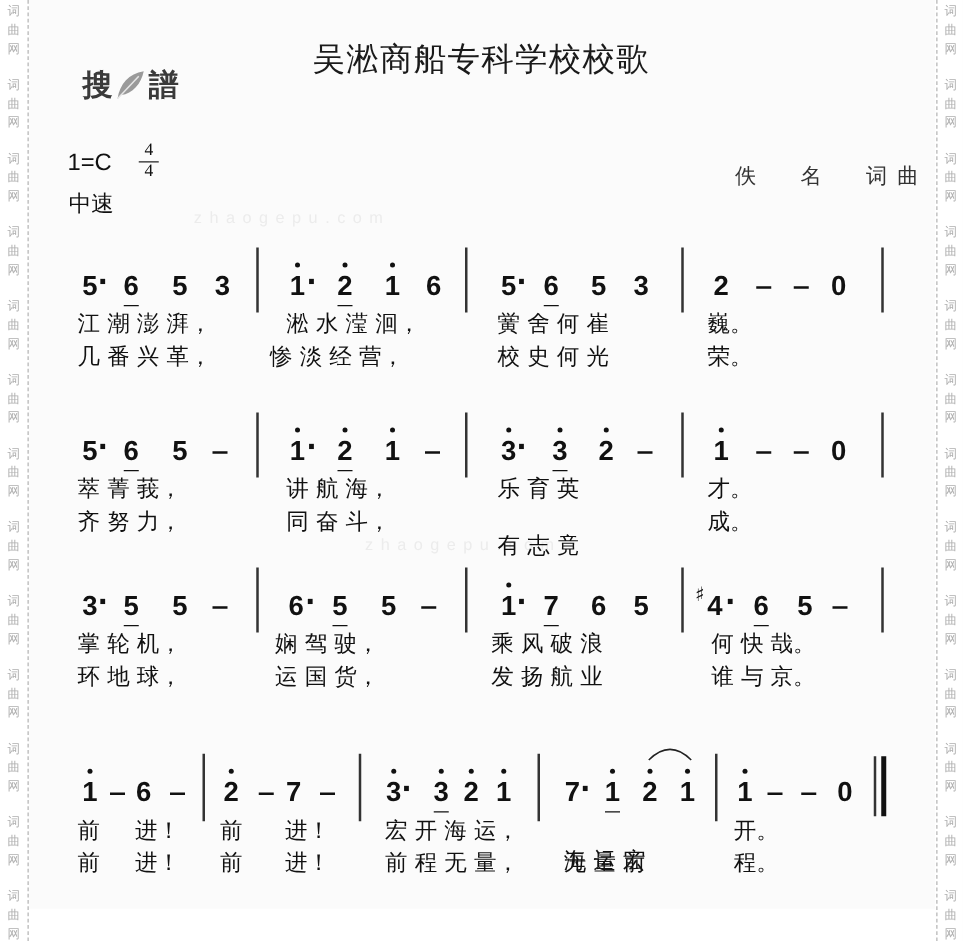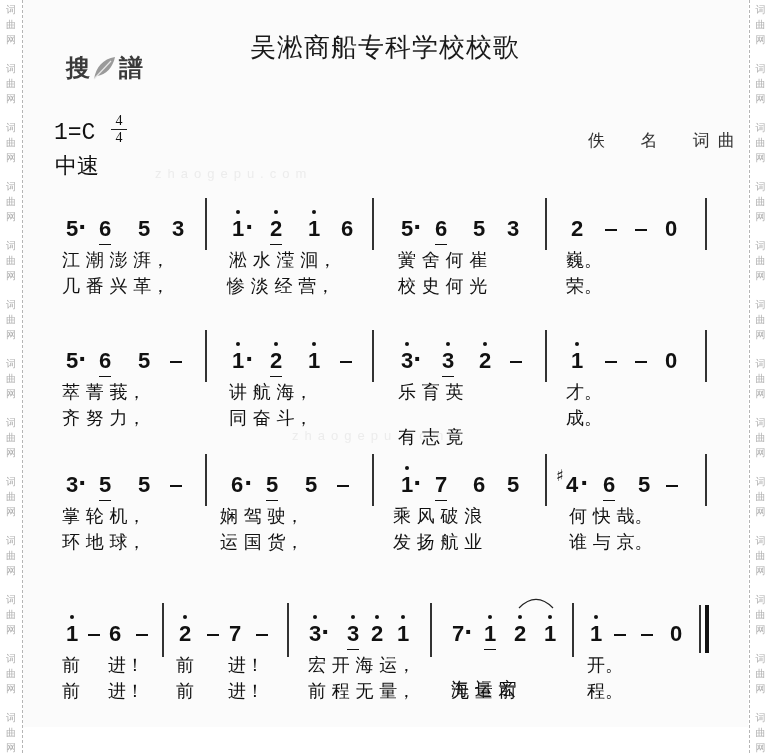--- a/index.html
+++ b/index.html
@@ -13,24 +13,24 @@
               font-size: 10px; line-height: 15px; color: #b0b0b0; }
 
   .scan-bg { position: absolute; left: 23px; top: 0; width: 725px; height: 727px; background: #fbfbfb; }
 
   .logo { position: absolute; left: 66px; top: 52px; width: 90px; height: 32px; display: flex; align-items: center; gap: 2px; }
   .logo-char { font-size: 24px; font-weight: bold; color: #3a3a3a; font-family: "DejaVu Sans", sans-serif; letter-spacing: -1px; }
   .logo-leaf { width: 26px; height: 26px; }
 
   .title { position: absolute; left: 0; width: 770px; top: 30px; text-align: center; font-size: 26px; color: #1a1a1a; letter-spacing: 1px; font-family: "DejaVu Sans", sans-serif; }
 
-  .key { position: absolute; left: 54px; top: 120px; font-family: Liberation Mono, monospace; font-size: 23px; }
+  .key { position: absolute; left: 54px; top: 120px; font-family: Liberation Sans, sans-serif; font-size: 19px; }
   .timesig { position: absolute; left: 111px; top: 114px; font-family: "Liberation Serif", serif; font-size: 14px; text-align: center; width: 16px; line-height: 14px; }
   .timesig .bar { border-top: 1px solid #222; margin: 1px 0; }
-  .tempo { position: absolute; left: 55px; top: 151px; font-size: 22px; }
+  .tempo { position: absolute; left: 55px; top: 151px; font-size: 18px; }
   .credit { position: absolute; left: 588px; top: 129px; font-size: 17px; color: #333; word-spacing: 14px; letter-spacing: 8px; }
 
   .site-wm { position: absolute; font-family: "Liberation Sans", sans-serif; color: #ececec; letter-spacing: 6px; font-size: 13px; }
 
   .row { position: absolute; left: 0; width: 770px; }
   .note { position: absolute; font-family: "Liberation Sans", sans-serif; font-size: 22px; font-weight: bold; width: 16px; text-align: center; }
   .note .u { position: absolute; left: 2px; right: 2px; bottom: -3px; border-bottom: 1.5px solid #111; }
   .note .dot-hi { position: absolute; left: 6px; top: -6px; width: 4px; height: 4px; border-radius: 2px; background: #111; }
   .aug { position: absolute; font-size: 22px; font-weight: bold; }
   .dash { position: absolute; width: 12px; height: 2px; background: #111; }
@@ -122,21 +122,21 @@
     <div class="dash" style="left: 635px; top: 19px;"></div>
     <div class="barline" style="left: 205px; top: -12px; height: 52px;"></div>
     <div class="barline" style="left: 372px; top: -12px; height: 52px;"></div>
     <div class="barline" style="left: 545px; top: -12px; height: 52px;"></div>
     <div class="barline" style="left: 705px; top: -12px; height: 52px;"></div>
     <div class="lyric" style="left: 62px; top: 40px;">江 潮 澎 湃，</div>
     <div class="lyric" style="left: 229px; top: 40px;">淞 水 滢 洄，</div>
     <div class="lyric" style="left: 398px; top: 40px;">黉 舍 何 崔</div>
     <div class="lyric" style="left: 566px; top: 40px;">巍。</div>
     <div class="lyric" style="left: 62px; top: 66px;">几 番 兴 革，</div>
-    <div class="lyric" style="left: 227px; top: 66px; text-align: right;">惨 淡 经 营，</div>
+    <div class="lyric" style="left: 216px; top: 66px; text-align: right;">惨 淡 经 营，</div>
     <div class="lyric" style="left: 398px; top: 66px; text-align: right;">校 史 何 光</div>
     <div class="lyric" style="left: 566px; top: 66px;">荣。</div>
   </div>
 <div class="row" id="row2" style="top:342px;">
     <div class="note" style="left: 64px; top: 6px;">5</div>
     <div class="note" style="left: 97px; top: 6px;">6<div class="u"></div></div>
     <div class="note" style="left: 136px; top: 6px;">5</div>
     <div class="note" style="left: 230px; top: 6px;">1<div class="dot-hi"></div></div>
     <div class="note" style="left: 268px; top: 6px;">2<div class="u"></div><div class="dot-hi"></div></div>
     <div class="note" style="left: 306px; top: 6px;">1<div class="dot-hi"></div></div>

